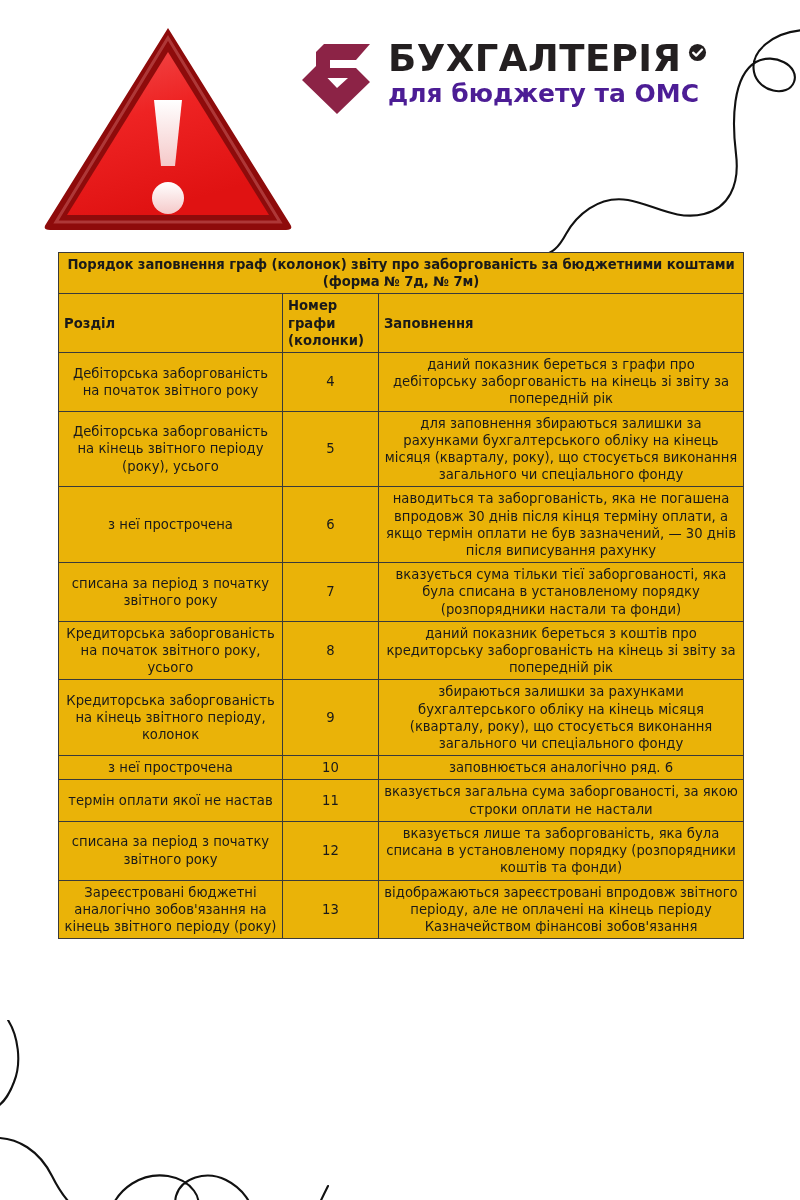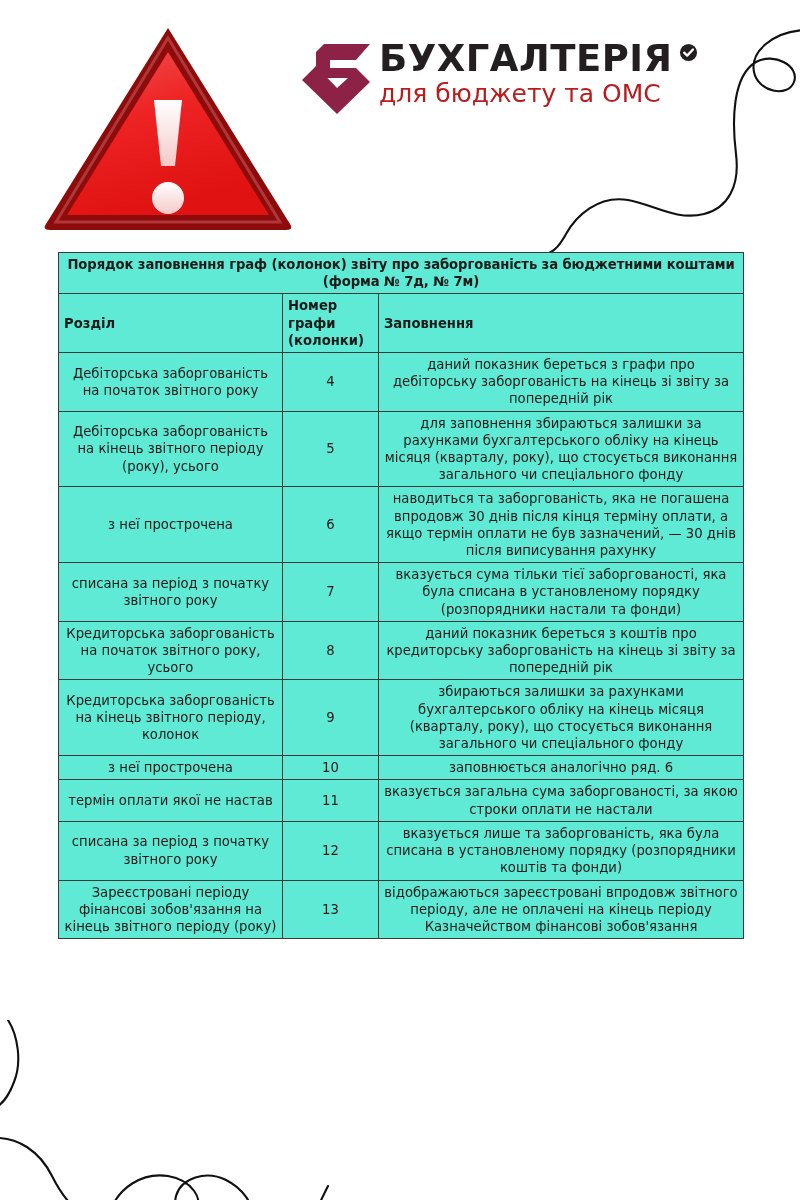--- a/index.html
+++ b/index.html
@@ -36,21 +36,21 @@
     height: 212px;
   }
 
   
   .logo {
     position: absolute;
     left: 300px;
     top: 40px;
     display: flex;
     align-items: flex-start;
-    gap: 5px;
+    gap: 14px;
   }
   .logo-mark { width: 74px; height: 74px; flex: 0 0 auto; margin-top: 2px; }
   .logo-text { display: flex; flex-direction: column; }
   .logo-title-row {
     display: flex;
     align-items: flex-start;
     gap: 6px;
   }
   .logo-title {
     font-family: "DejaVu Sans", sans-serif;
@@ -59,37 +59,38 @@
     line-height: 38px;
     letter-spacing: 0.5px;
     color: #231f20;
     white-space: nowrap;
   }
   .logo-badge { width: 19px; height: 19px; margin-top: 3px; flex: 0 0 auto; }
   .logo-sub {
     font-family: "DejaVu Sans", sans-serif;
     font-size: 25px;
     line-height: 29px;
-    color: #b91c1c;
+    color: #4c1d95;
     white-space: nowrap;
     margin-top: 1px;
+    font-weight: bold;
   }
 
   
   .table-wrap {
     position: absolute;
     left: 58px;
     top: 252px;
     width: 685px;
   }
   table.reftable {
     width: 100%;
     border-collapse: collapse;
     table-layout: fixed;
-    background: #5eead4;
+    background: #eab308;
   }
   table.reftable td,
   table.reftable th {
     border: 1.5px solid #3a3a3a;
     padding: 3px 5px;
     vertical-align: middle;
     font-family: "DejaVu Sans", sans-serif;
     font-size: 13.2px;
     line-height: 17.2px;
     color: #1a1a1a;
@@ -250,21 +251,21 @@
           <td class="section-cell">термін оплати якої не настав</td>
           <td class="num-cell">11</td>
           <td class="fill-cell">вказується загальна сума заборгованості, за якою строки оплати не настали</td>
         </tr>
         <tr>
           <td class="section-cell">списана за період з початку звітного року</td>
           <td class="num-cell">12</td>
           <td class="fill-cell">вказується лише та заборгованість, яка була списана в установленому порядку (розпорядники коштів та фонди)</td>
         </tr>
         <tr>
-          <td class="section-cell">Зареєстровані періоду фінансові зобов'язання на кінець звітного періоду (року)</td>
+          <td class="section-cell">Зареєстровані бюджетні аналогічно зобов'язання на кінець звітного періоду (року)</td>
           <td class="num-cell">13</td>
           <td class="fill-cell">відображаються зареєстровані впродовж звітного періоду, але не оплачені на кінець періоду Казначейством фінансові зобов'язання</td>
         </tr>
       </tbody>
     </table>
   </div>
 
 </div>
 
 </body></html>

